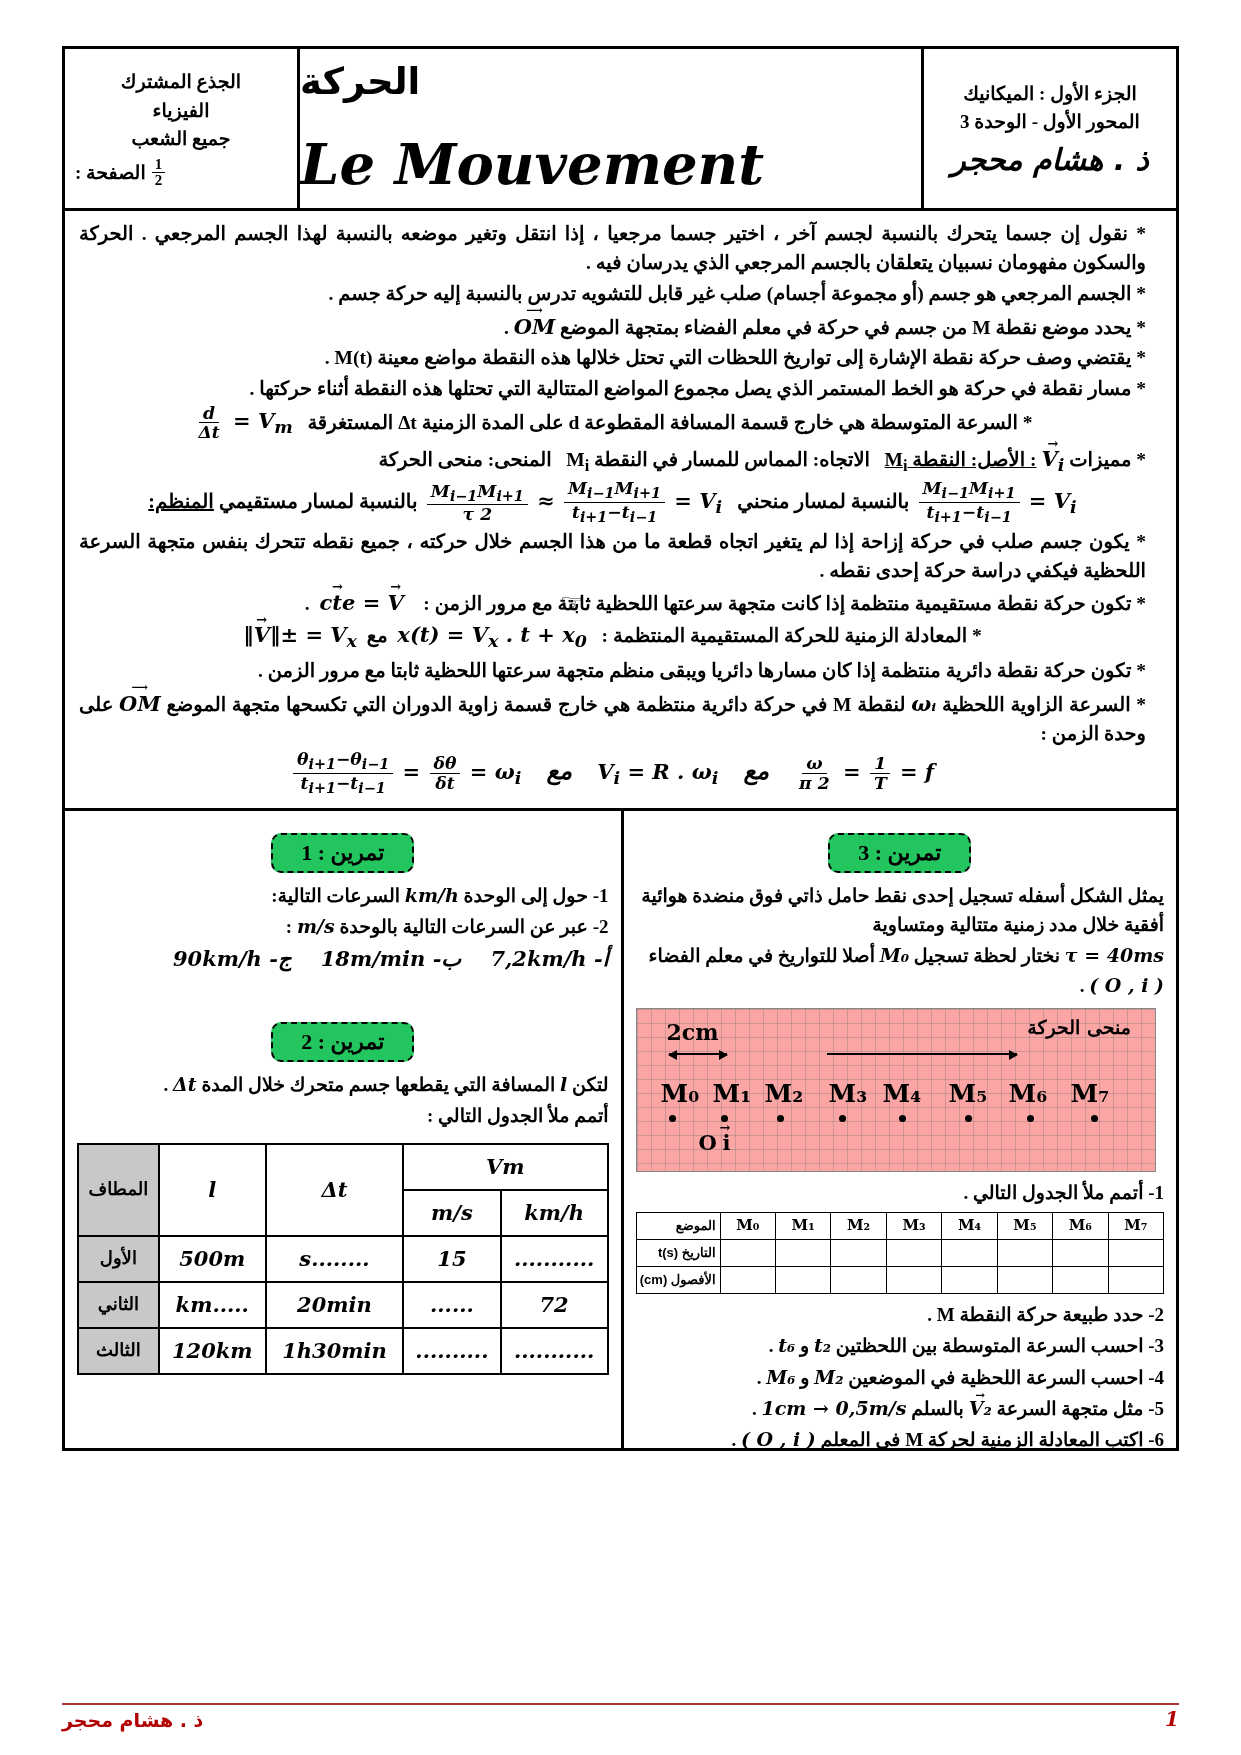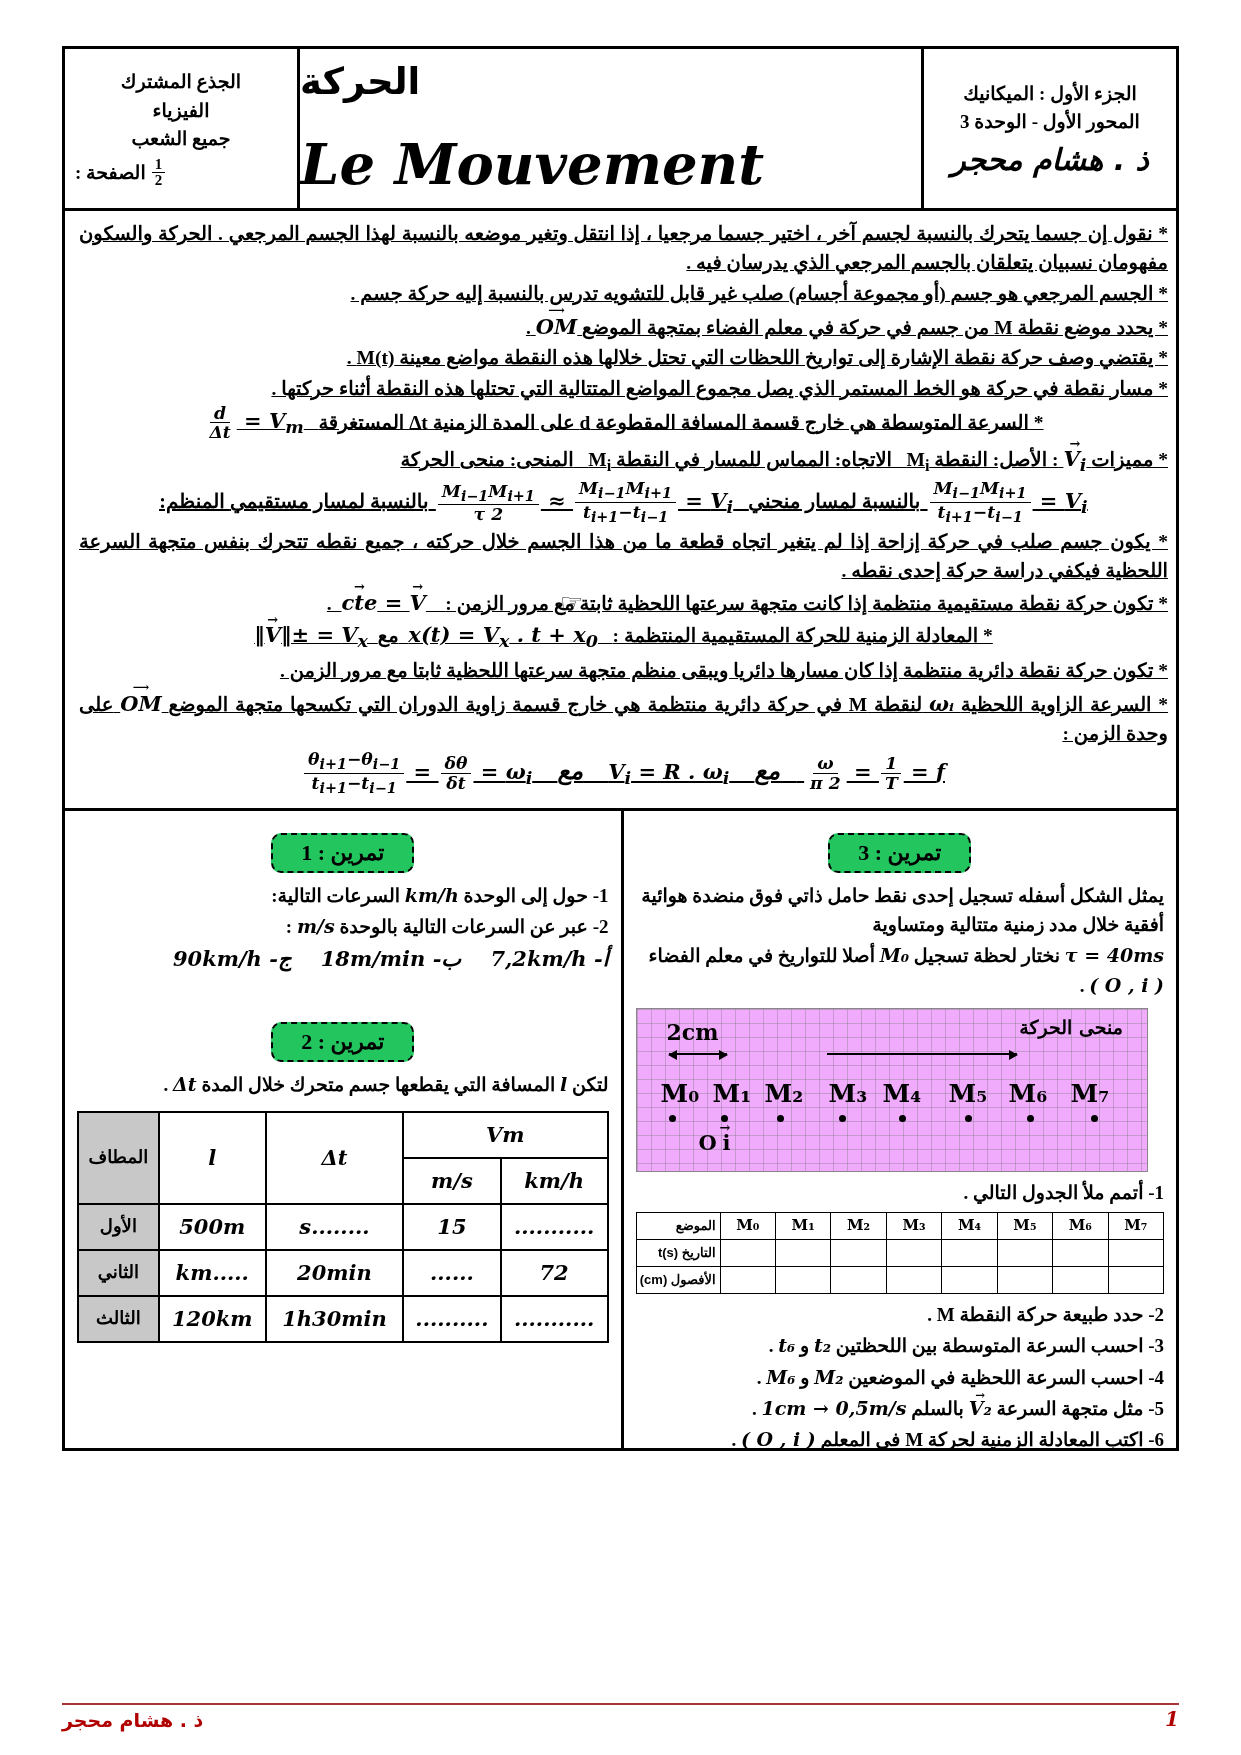--- a/index.html
+++ b/index.html
@@ -107,27 +107,26 @@
     font-size: 15px;
     line-height: 1.05;
   }
   .frac .num { border-bottom: 1.5px solid #000; padding: 0 3px; }
   .frac .den { padding: 0 3px; }
 
   
   .lesson {
     border: 3px solid #000;
     border-top: none;
-    padding: 8px 8px 10px 14px;
+    padding: 8px 30px 10px 14px;
     box-sizing: border-box;
     font-size: 19.5px;
     line-height: 1.5;
     font-weight: bold;
     text-align: justify;
-    text-decoration: underline;
   }
   .lesson p {
     margin: 0 0 1px 0;
   }
   .eqline {
     text-align: center;
     margin: 4px 0;
     font-size: 22px;
     font-family: "DejaVu Serif", serif;
     font-style: italic;
@@ -217,23 +216,23 @@
   }
   .ex-text p { margin: 0 0 2px 0; }
   .mono-it {
     font-family: "DejaVu Serif", serif;
     font-style: italic;
     font-weight: bold;
   }
 
   
   .figure {
-    margin: 8px 16px 6px 0;
+    margin: 8px 8px 6px 0;
     border: 1px solid #888;
-    background: #f0abfc;
+    background: #fca5a5;
     height: 162px;
     position: relative;
     overflow: hidden;
     text-decoration: underline;
   }
   .grid {
     position: absolute;
     left: 0; top: 0; right: 0; bottom: 0;
     background-image:
       linear-gradient(to right, rgba(120,120,120,.35) 1px, transparent 1px),
@@ -637,20 +636,21 @@
         <span class="ex-tag">تمرين : 2</span>
       </div>
       <div class="ex-text">
         <p>
           <span>لتكن</span>
           <span class="mono-it">l</span>
           <span>المسافة التي يقطعها جسم متحرك خلال المدة</span>
           <span class="mono-it">Δt</span>
           <span>.</span>
         </p>
+        <p>أتمم ملأ الجدول التالي :</p>
 
         <table class="tbl2">
           <tbody>
               <tr>
             <th colspan="2">Vm</th>
             <th rowspan="2">Δt</th>
             <th rowspan="2">l</th>
             <th rowspan="2" class="hdr-gray">المطاف</th>
           </tr>
           <tr>

